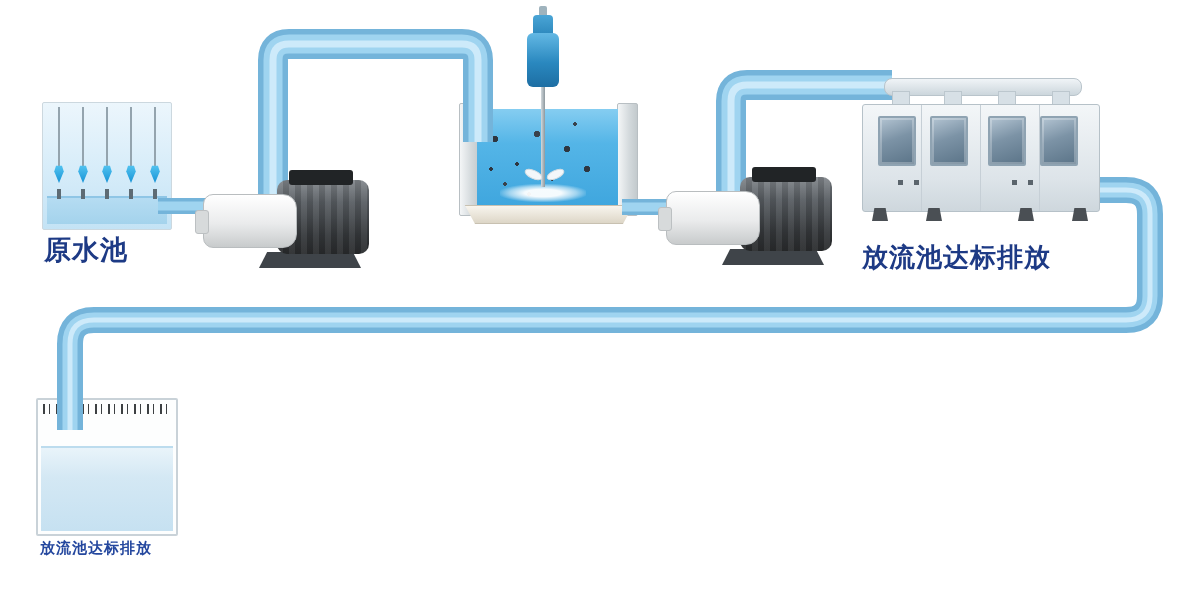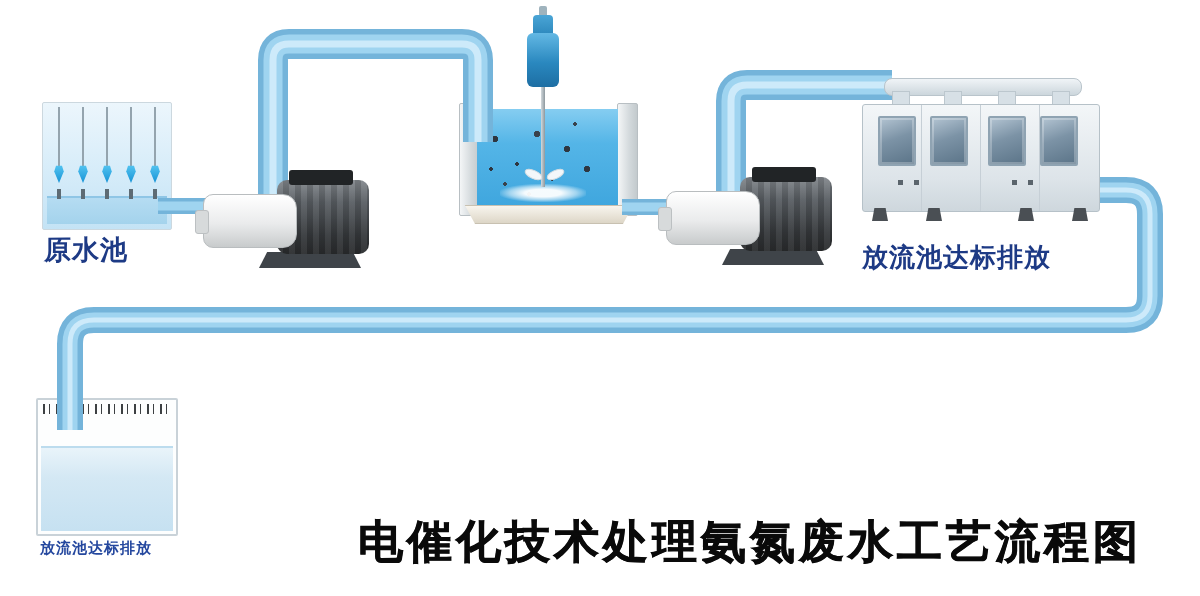--- a/index.html
+++ b/index.html
@@ -248,15 +248,14 @@
     <div class="eq-dot" style="left:166px;top:104px"></div>
     <div class="eq-foot" style="left:10px"></div>
     <div class="eq-foot" style="left:64px"></div>
     <div class="eq-foot" style="left:156px"></div>
     <div class="eq-foot" style="left:210px"></div>
   </div>
 
   <div class="abs lbl lbl-raw">原水池</div>
   <div class="abs lbl lbl-eq">放流池达标排放</div>
   <div class="abs lbl lbl-dis">放流池达标排放</div>
-  <div class="abs title">电催化技术处理氨氮废水工艺流程图</div>
 
 </div>
 
 </body></html>

